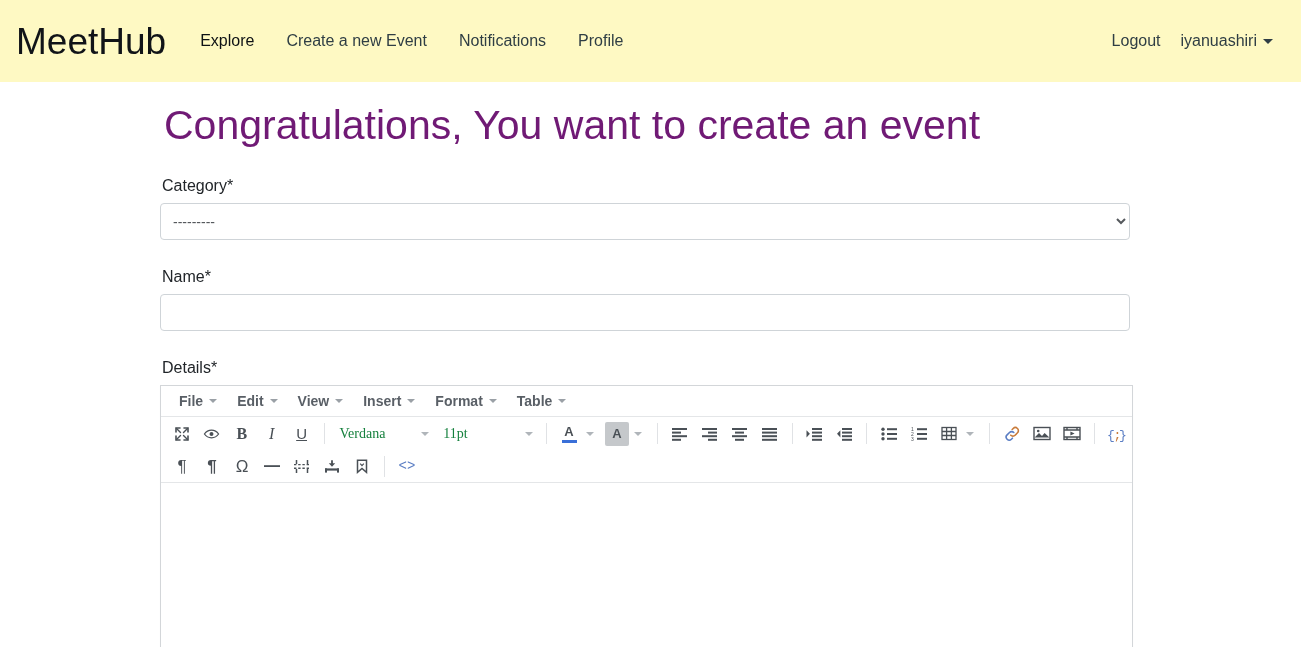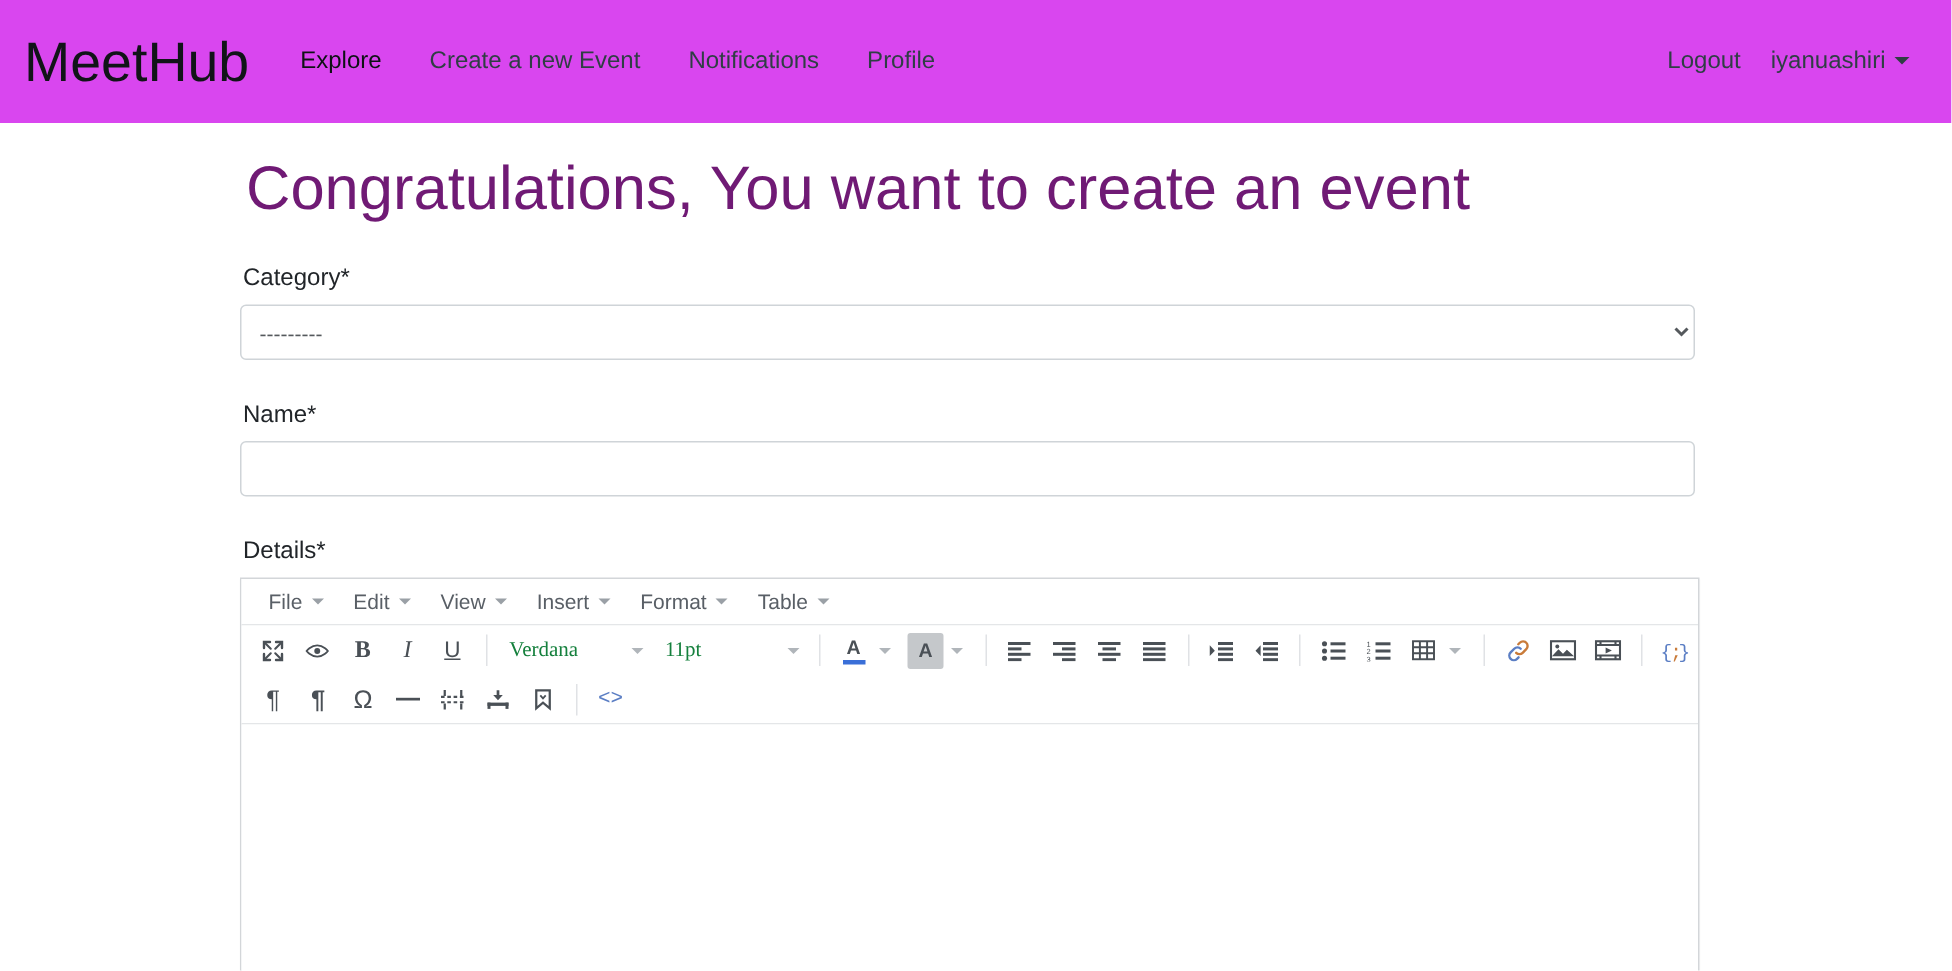--- a/index.html
+++ b/index.html
@@ -7,21 +7,21 @@
     margin: 0; padding: 0;
     width: 1301px; height: 647px;
     overflow: hidden;
     background: #ffffff;
     font-family: "Liberation Sans", sans-serif;
   }
 
   
   .navbar {
     height: 82px;
-    background: #d946ef;
+    background: #fef9c3;
     display: flex;
     align-items: center;
     padding: 0 16px 0 16px;
     position: relative;
   }
   .brand {
     font-size: 37px;
     color: #111418;
     letter-spacing: 0px;
     margin-right: 26px;
@@ -108,20 +108,21 @@
     background: #fff;
     box-shadow: 0 1px 1px rgba(0,0,0,0.04);
   }
   .mce-menubar {
     display: flex;
     align-items: center;
     height: 31px;
     padding-left: 8px;
     border-bottom: 1px solid #e4e6e8;
     background: #fff;
+    font-weight: bold;
   }
   .mce-menuitem {
     font-size: 14px;
     color: #595f66;
     padding: 0 10px;
     display: flex;
     align-items: center;
     cursor: pointer;
     height: 100%;
   }

